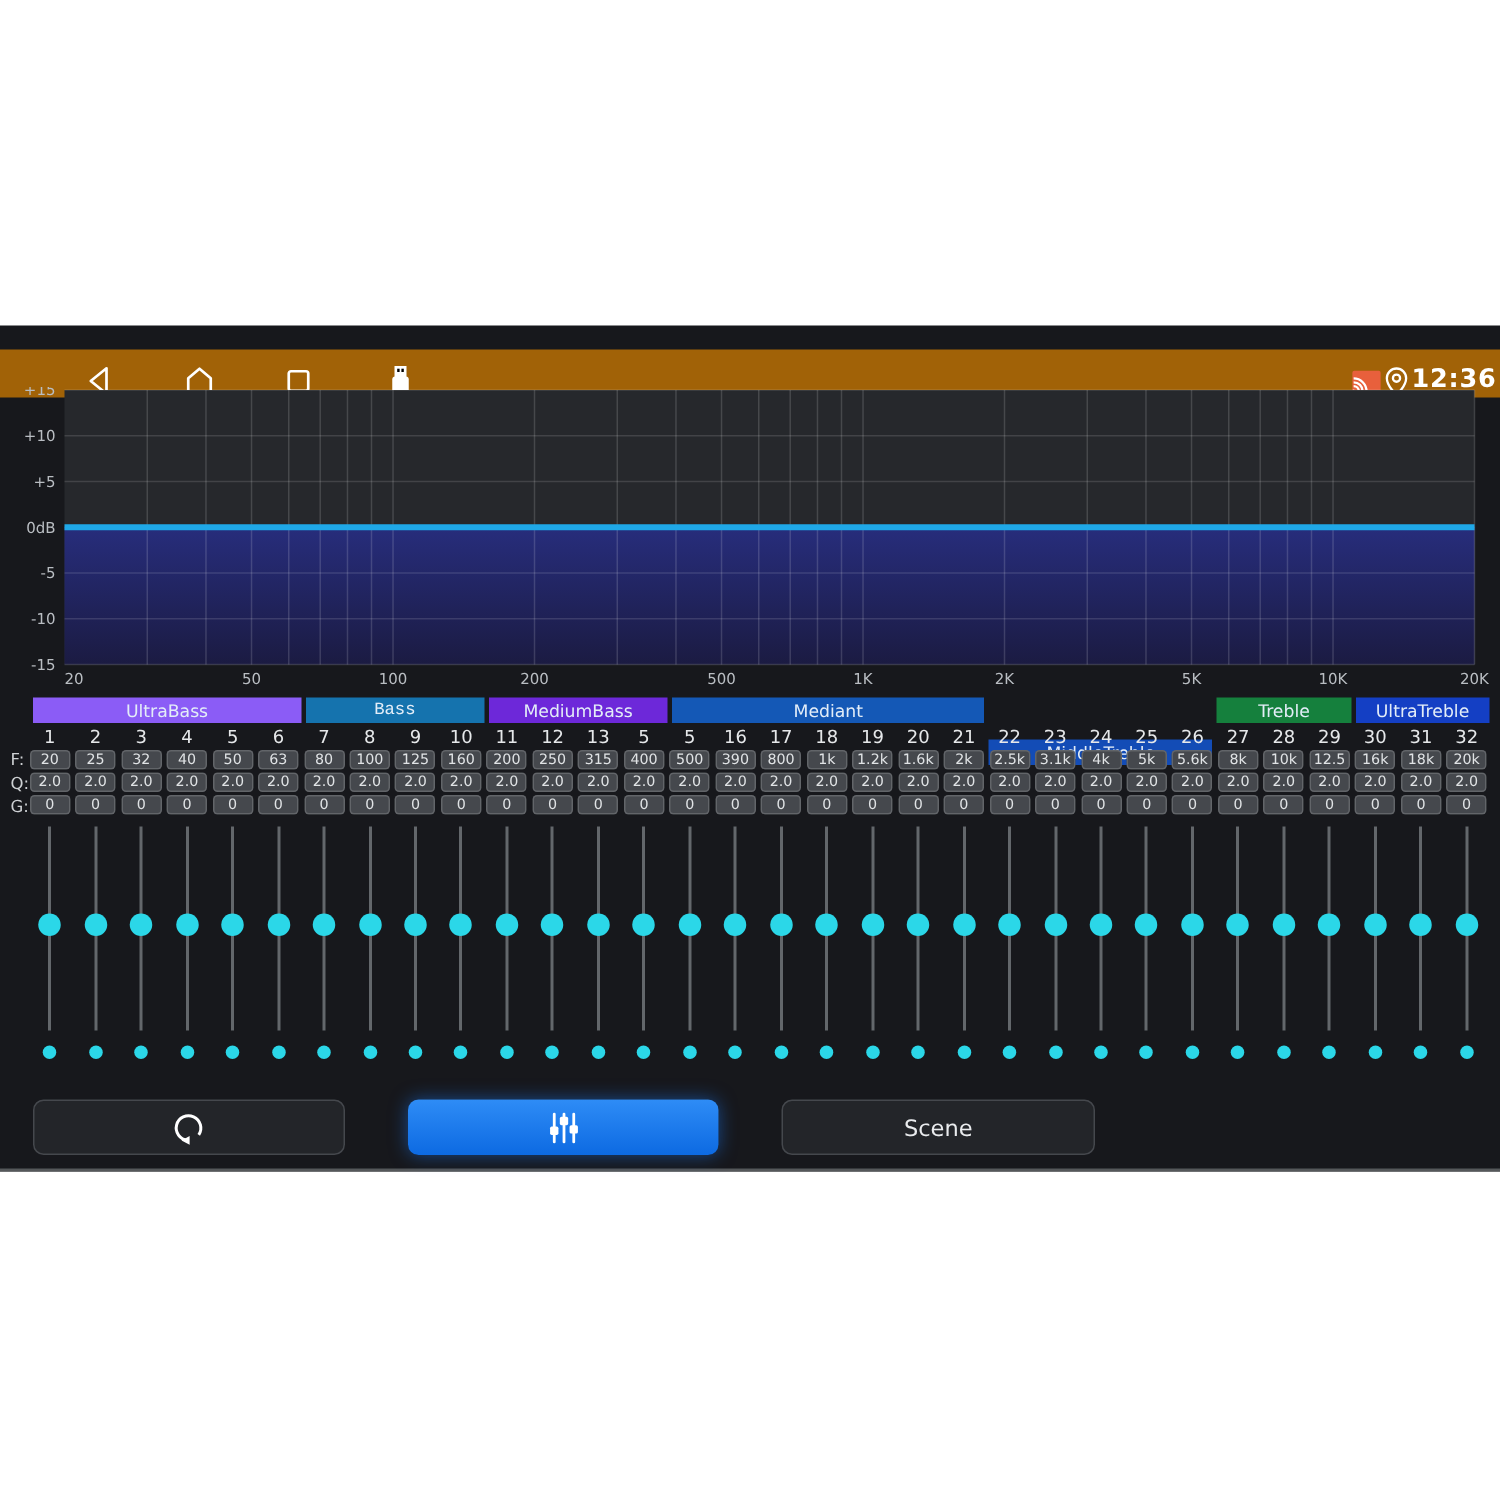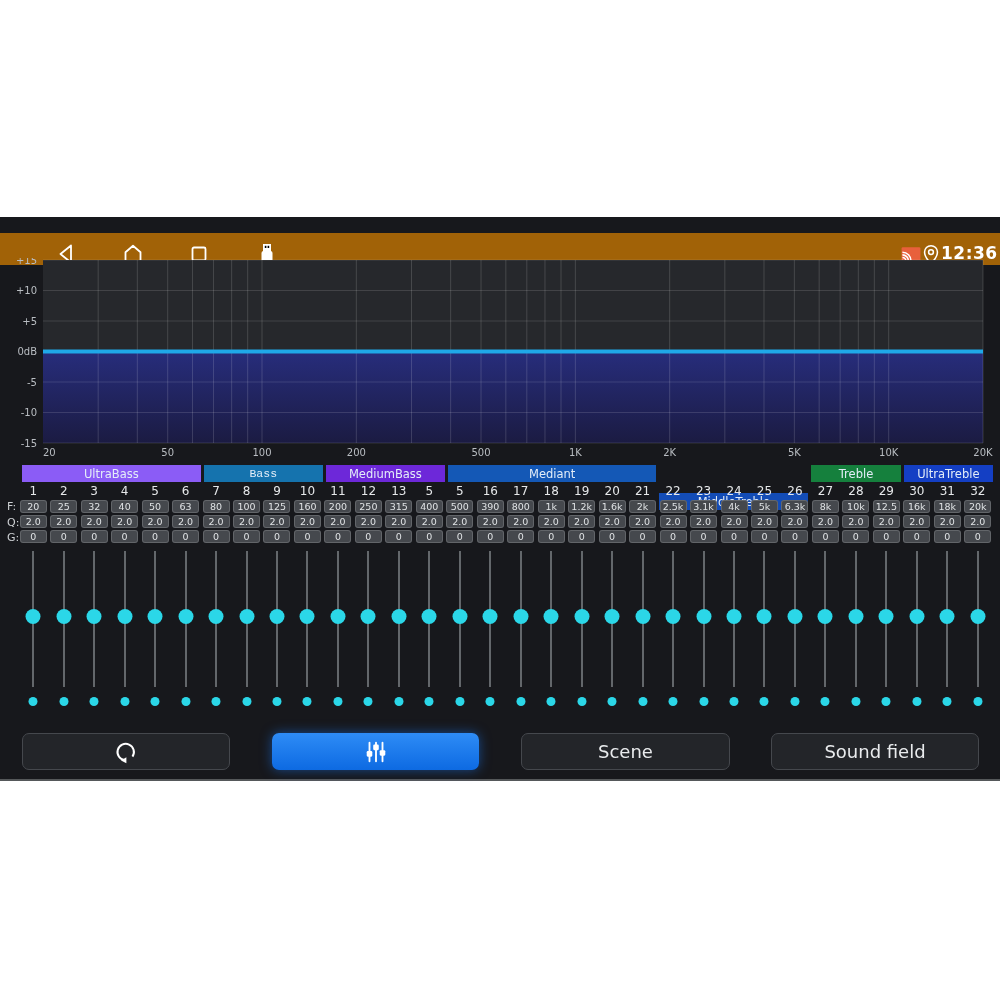--- a/index.html
+++ b/index.html
@@ -24,21 +24,21 @@
   .band-col{flex:1;display:flex;flex-direction:column;align-items:center;}
   .band-num{height:14px;line-height:14px;margin-bottom:2px;color:#E6E8EA;font-size:12px;}
   .chip{width:27px;height:13px;line-height:13px;margin-bottom:2px;text-align:center;color:#E0E3E5;font-size:9.5px;background:#45484D;border-radius:3px;box-shadow:inset 0 0 0 1px rgba(255,255,255,.16);}
   
   .sliders{position:absolute;left:18px;top:332px;width:975px;height:162px;display:flex;}
   .slider-col{flex:1;position:relative;height:162px;}
   .track{position:absolute;left:50%;transform:translateX(-50%);top:2px;width:2px;height:136px;background:#63676B;}
   .knob{position:absolute;left:50%;transform:translateX(-50%);top:60px;width:15px;height:15px;border-radius:50%;background:#2BD7E8;}
   .dot{position:absolute;left:50%;transform:translateX(-50%);top:148px;width:9px;height:9px;border-radius:50%;background:#2BD7E8;}
   
-  .btn{position:absolute;top:516px;height:37px;background:#232529;border:1px solid #45484D;border-radius:7px;color:#E9EBED;font-size:18px;font-family:inherit;display:flex;align-items:center;justify-content:center;padding:12px;cursor:pointer;}
+  .btn{position:absolute;top:516px;height:37px;background:#232529;border:1px solid #45484D;border-radius:7px;color:#E9EBED;font-size:15px;font-family:inherit;display:flex;align-items:center;justify-content:center;padding:12px;cursor:pointer;}
   #btn-reset{left:22px;width:208px;}
   #btn-eq{left:272px;width:207px;background:linear-gradient(180deg,#2E8CF6,#0D6AE2);border:none;box-shadow:0 0 12px rgba(25,115,235,.55);}
   #btn-scene{left:521px;width:209px;}
   #btn-sound{left:771px;width:208px;}
 </style>
 </head>
 <body>
 
 <div class="screen">
 
@@ -356,21 +356,21 @@
 
       <div class="band-col">
         <div class="band-num">25</div>
         <div class="chip">5k</div>
         <div class="chip">2.0</div>
         <div class="chip">0</div>
       </div>
 
       <div class="band-col">
         <div class="band-num">26</div>
-        <div class="chip">6.3k</div>
+        <div class="chip">5.6k</div>
         <div class="chip">2.0</div>
         <div class="chip">0</div>
       </div>
 
       <div class="band-col">
         <div class="band-num">27</div>
         <div class="chip">8k</div>
         <div class="chip">2.0</div>
         <div class="chip">0</div>
       </div>
@@ -616,15 +616,14 @@
     <svg viewBox="0 0 28 28" width="26" height="26">
       <line x1="7" y1="4" x2="7" y2="24" stroke="#fff" stroke-width="2" stroke-linecap="round"></line>
       <line x1="14" y1="4" x2="14" y2="24" stroke="#fff" stroke-width="2" stroke-linecap="round"></line>
       <line x1="21" y1="4" x2="21" y2="24" stroke="#fff" stroke-width="2" stroke-linecap="round"></line>
       <rect x="4" y="13" width="6" height="6" rx="1.2" fill="#fff"></rect>
       <rect x="11" y="6" width="6" height="6" rx="1.2" fill="#fff"></rect>
       <rect x="18" y="12" width="6" height="6" rx="1.2" fill="#fff"></rect>
     </svg>
   </button>
   <button class="btn" id="btn-scene">Scene</button>
-  <button class="btn" id="btn-sound">Sound field</button>
 
 </div>
 
 </body></html>

